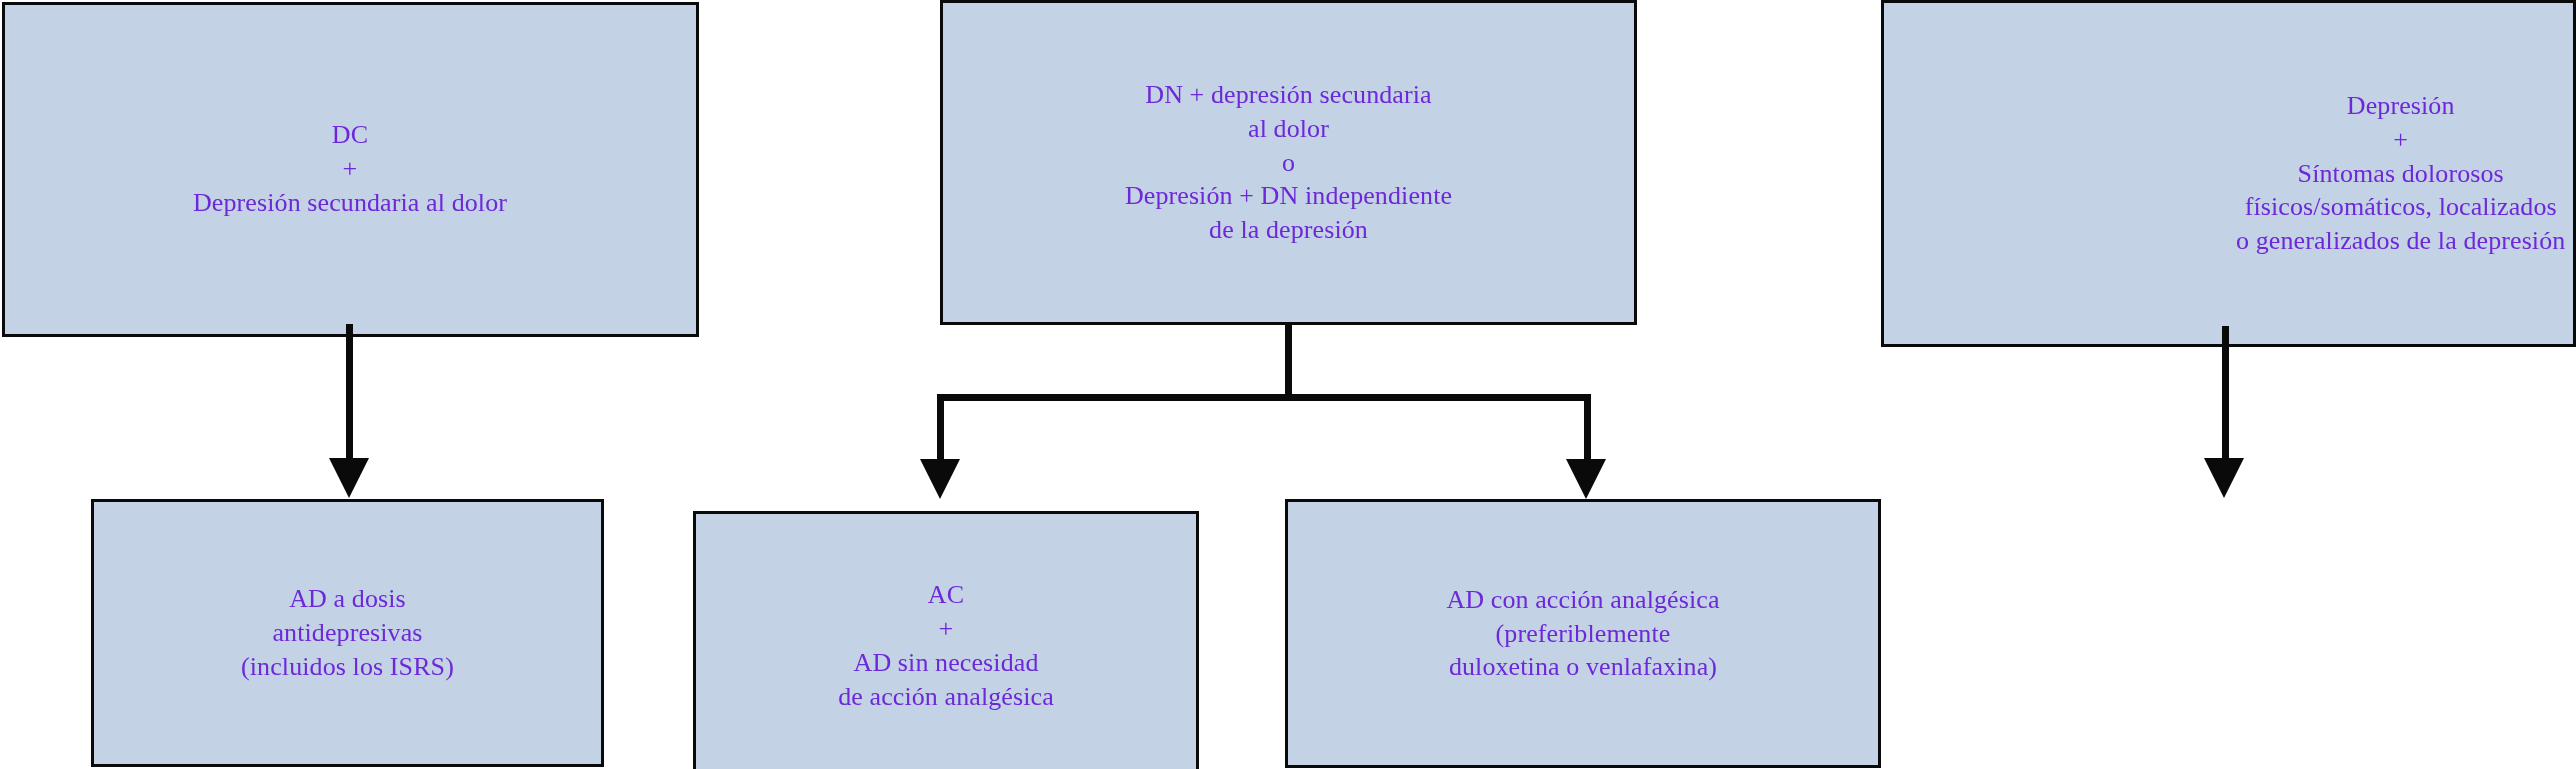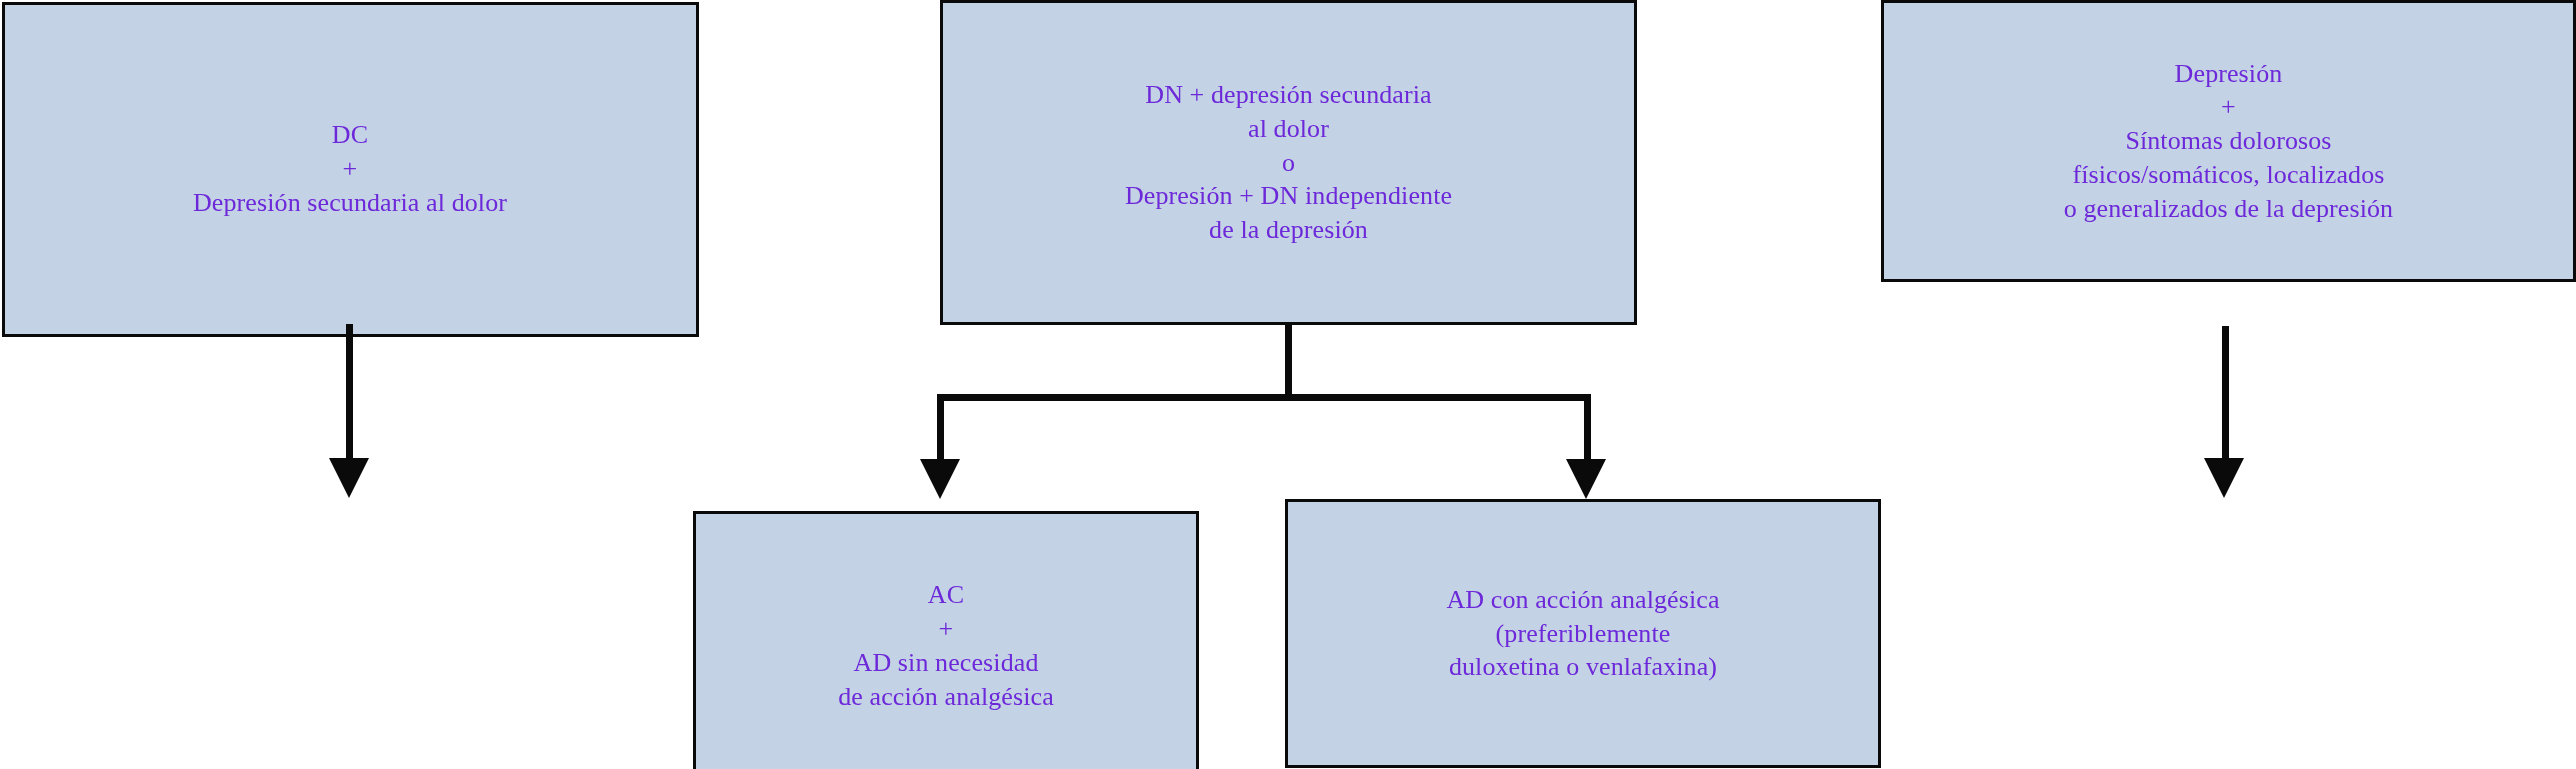--- a/index.html
+++ b/index.html
@@ -33,21 +33,21 @@
     font-size: 26px;
     color: #6d28d9;
     letter-spacing: 0.1px;
     white-space: pre-line;
     padding: 0 7.6px;
     font-family: Liberation Serif, serif;
   }
   
   #node-top-1 { left: 1.5px;    top: 1.5px;  width: 697px;  height: 335px; }
   #node-top-2 { left: 940px; top: 0px;  width: 697px;  height: 325px; }
-  #node-top-3 { left: 1881px; top: 0px;  width: 695px;  height: 282px; }
+  #node-top-3 { left: 1881px; top: 0px;  width: 695px;  height: 347px; justify-content: flex-end; }
   
   #node-bot-1 { left: 91px;  top: 499px; width: 513px; height: 268px; }
   #node-bot-2 { left: 693px;  top: 511px; width: 506px; height: 270px; }
   #node-bot-3 { left: 1285px; top: 499px; width: 596px; height: 269px; }
   #node-bot-4 { left: 1968px; top: 499px; width: 553px; height: 268px; }
 
   
   .vline {
     position: absolute;
     background: #0a0a0a;
@@ -100,20 +100,25 @@
   <div class="vline" style="left:1285px; top:325px; height:75px;"></div>
   <div class="hline" style="left:937px; top:394px; width:653px;"></div>
   <div class="vline" style="left:937px; top:394px; height:69px;"></div>
   <div class="arrowhead" style="left:920px; top:459px;"></div>
   <div class="vline" style="left:1584px; top:394px; height:69px;"></div>
   <div class="arrowhead" style="left:1566px; top:459px;"></div>
 
   <div class="vline" style="left:2222px; top:326px; height:136px;"></div>
   <div class="arrowhead" style="left:2204px; top:458px;"></div>
 
+  <div class="node" id="node-bot-1">
+    <span class="lines">AD a dosis
+antidepresivas
+(incluidos los ISRS)</span>
+  </div>
 
   <div class="node" id="node-bot-2">
     <span class="lines">AC
 +
 AD sin necesidad
 de acción analgésica</span>
   </div>
 
   <div class="node" id="node-bot-3">
     <span class="lines">AD con acción analgésica

